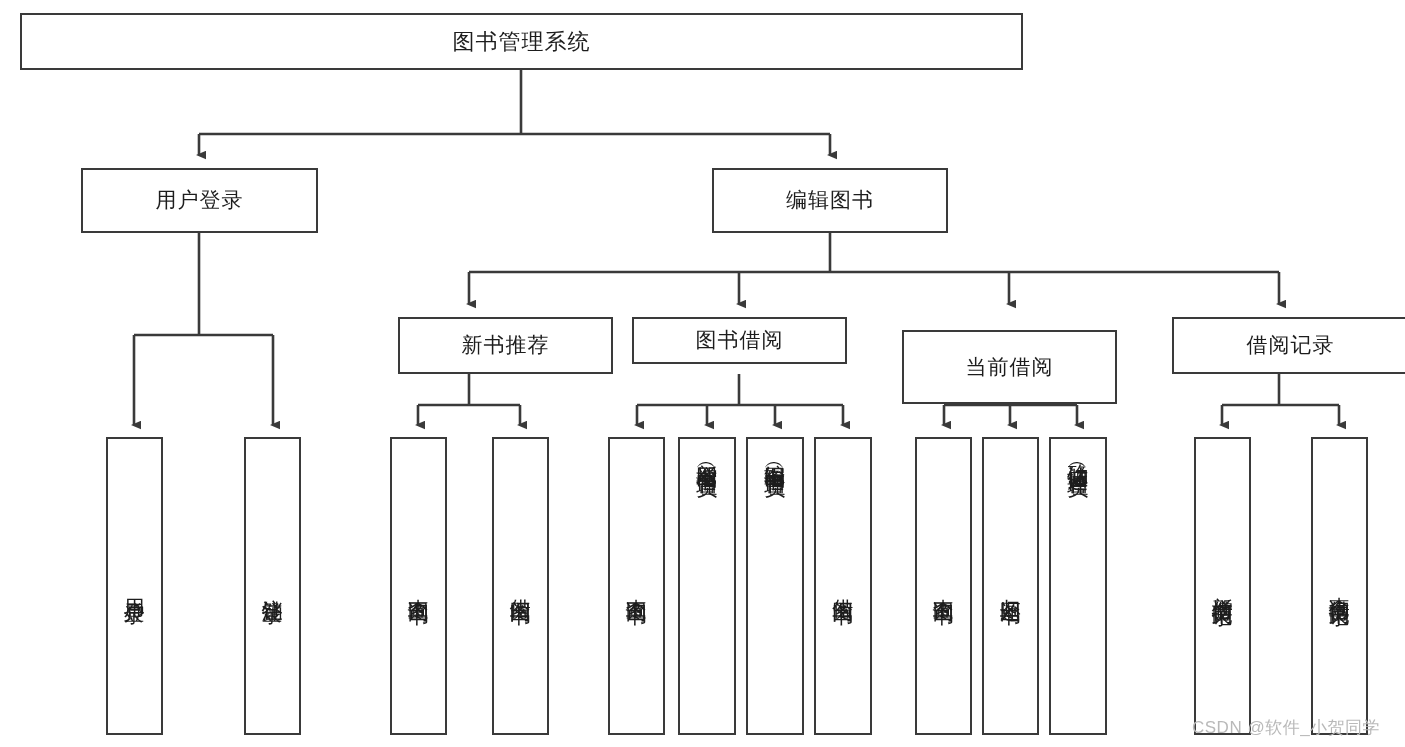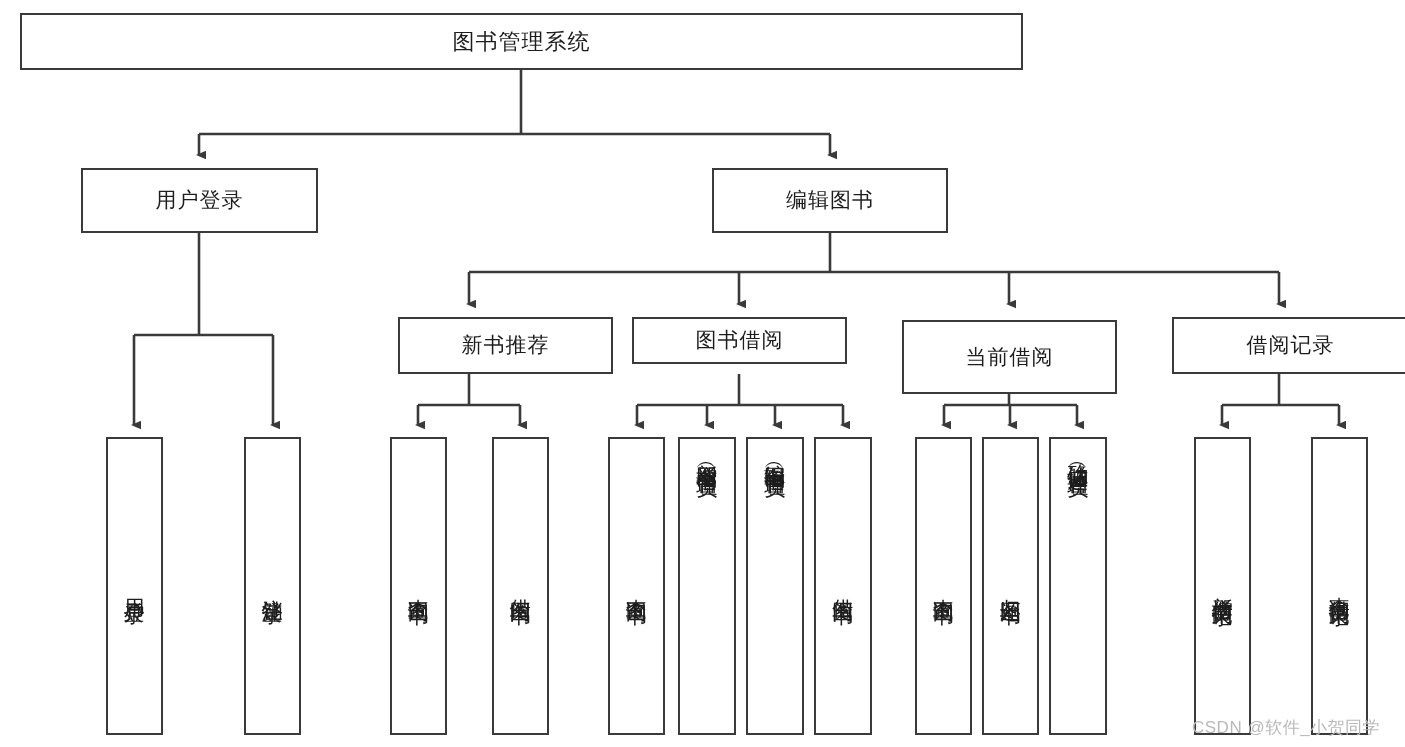--- a/index.html
+++ b/index.html
@@ -135,21 +135,21 @@
   <div class="node" style="left:712px; top:168px; width:236px; height:65px;">
     <span class="label">编辑图书</span>
   </div>
 
   <div class="node" style="left:362px; top:317px; width:215px; height:57px;margin-left:36px;">
     <span class="label">新书推荐</span>
   </div>
   <div class="node" style="left:632px; top:317px; width:215px; height:47px;">
     <span class="label">图书借阅</span>
   </div>
-  <div class="node" style="left:902px; top:320px; width:215px; height:74px;">
+  <div class="node" style="left:902px; top:330px; width:215px; height:74px;">
     <span class="label">当前借阅</span>
   </div>
   <div class="node" style="left:1172px; top:317px; width:237px; height:57px;">
     <span class="label">借阅记录</span>
   </div>
 
   <div class="node leaf centered" style="left:106px; top:437px; width:57px; height:298px;">
     <span class="label">用户登录</span>
   </div>
   <div class="node leaf centered" style="left:244px; top:437px; width:57px; height:298px;">

